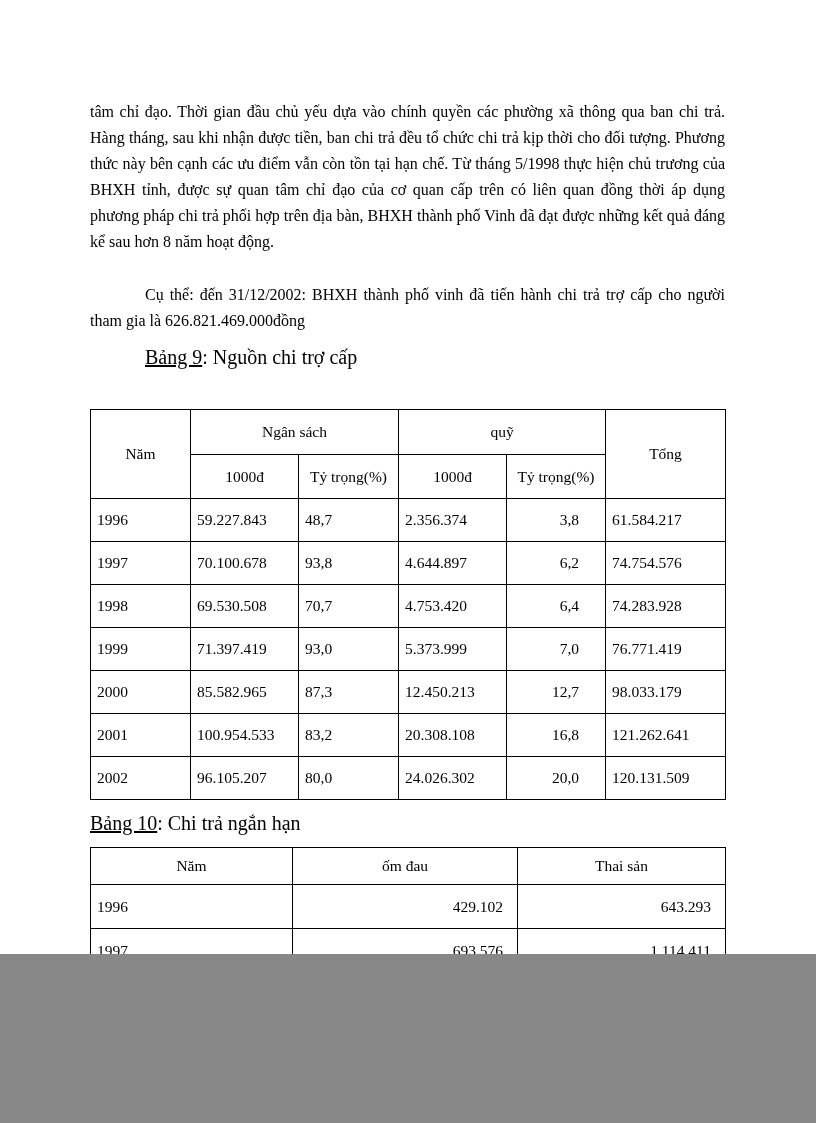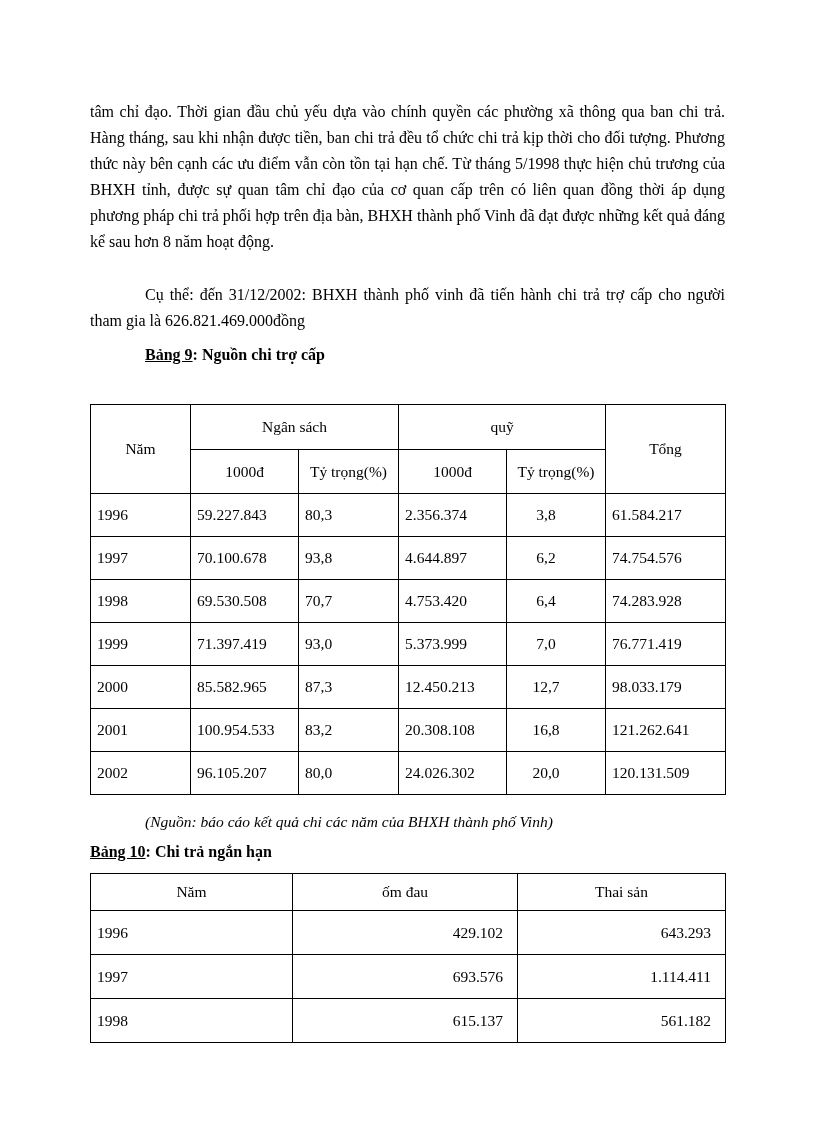--- a/index.html
+++ b/index.html
@@ -1,36 +1,36 @@
 <!DOCTYPE html>
 <html><head>
 <meta charset="utf-8">
 <style>
   html, body { margin: 0; padding: 0; background: #888; }
   .page {
     width: 816px;
-    height: 1123px;
+    height: 954px;
     margin: 0 auto;
     background: #ffffff;
     box-sizing: border-box;
     padding: 99px 91px 0 90px;
     font-family: "Liberation Serif", "DejaVu Serif", serif;
     color: #000000;
     position: relative;
   }
   .body-text {
     font-size: 16px;
     line-height: 26px;
     text-align: justify;
     margin: 0 0 6px 0;
   }
   .indent-first { text-indent: 55px; margin-top: 27px; }
   .table-title {
-    font-size: 16px;
-    font-weight: bold;
+    font-size: 20px;
+    font-weight: normal;
     margin: 12px 0 0 0;
   }
   .title-indent { margin-left: 55px; }
   .underline { text-decoration: underline; }
   table {
     border-collapse: collapse;
     width: 100%;
     table-layout: fixed;
     font-size: 15.5px;
   }
@@ -44,21 +44,21 @@
     text-align: center;
     overflow: hidden;
   }
   .t9 thead tr:first-child th { height: 45px; }
   .t9 thead tr:last-child th { height: 44px; }
   .t9 tbody td { height: 43px; }
   .t10 thead th { height: 37px; }
   .t10 tbody td { height: 44px; }
   .al-c { text-align: left; }
   .al-r { text-align: right; }
-  .t9 .al-r { padding-right: 26px; text-align: center; }
+  .t9 .al-r { padding-right: 26px; }
   .t10 .al-r { padding-right: 14px; }
   .source-note {
     font-size: 15.5px;
     font-style: italic;
     margin: 18px 0 0 55px;
   }
 </style>
 </head>
 <body>
 
@@ -90,21 +90,21 @@
         <th>1000đ</th>
         <th>Tỷ trọng(%)</th>
         <th>1000đ</th>
         <th>Tỷ trọng(%)</th>
       </tr>
     </thead>
     <tbody>
         <tr>
           <td class="al-c">1996</td>
           <td class="al-c">59.227.843</td>
-          <td class="al-c">80,3</td>
+          <td class="al-c">48,7</td>
           <td class="al-c">2.356.374</td>
           <td class="al-r">3,8</td>
           <td class="al-c">61.584.217</td>
         </tr>
         <tr>
           <td class="al-c">1997</td>
           <td class="al-c">70.100.678</td>
           <td class="al-c">93,8</td>
           <td class="al-c">4.644.897</td>
           <td class="al-r">6,2</td>
@@ -146,21 +146,20 @@
           <td class="al-c">2002</td>
           <td class="al-c">96.105.207</td>
           <td class="al-c">80,0</td>
           <td class="al-c">24.026.302</td>
           <td class="al-r">20,0</td>
           <td class="al-c">120.131.509</td>
         </tr>
       </tbody>
   </table>
 
-  <p class="source-note">(Nguồn: báo cáo kết quả chi các năm của BHXH thành phố Vinh)</p>
 
   <p class="table-title"><span class="underline">Bảng 10</span><span>: Chi trả ngắn hạn</span></p>
 
   <table class="t10">
     <colgroup>
       <col style="width:202px">
       <col style="width:225px">
       <col style="width:208px">
     </colgroup>
     <thead>

